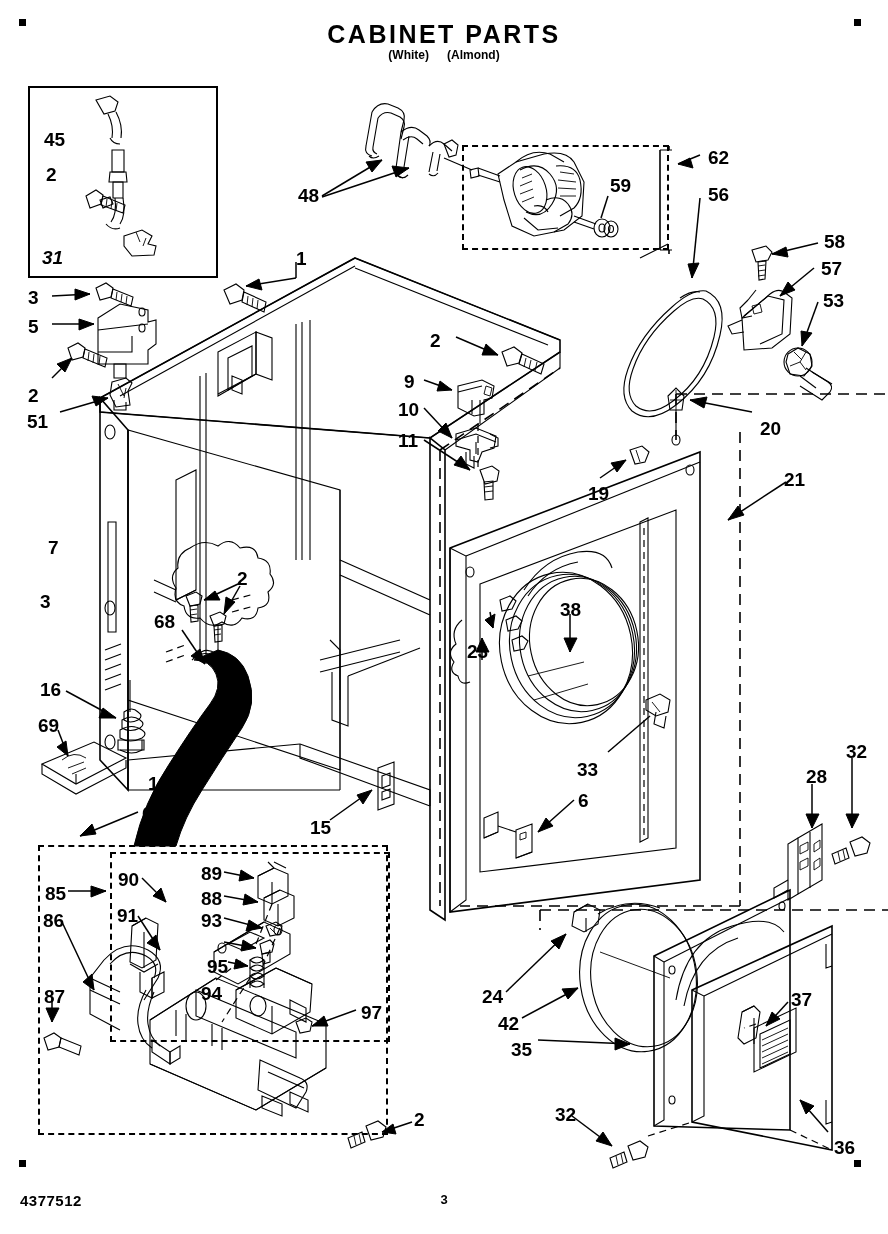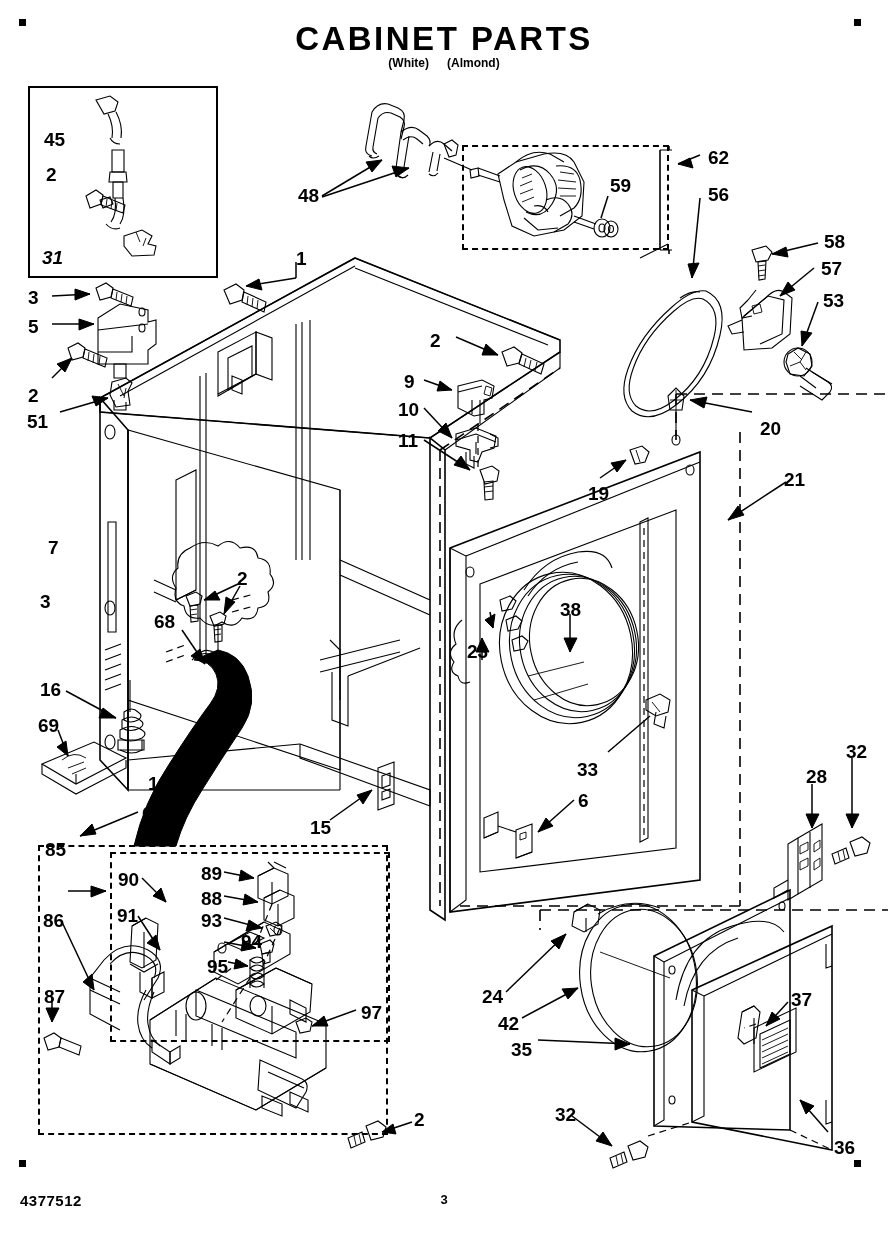--- a/index.html
+++ b/index.html
@@ -16,21 +16,21 @@
     overflow:hidden;
   }
   
   .regmark{position:absolute;width:7px;height:7px;background:#000;}
 
   
   #header{position:absolute;left:0;top:22px;width:888px;text-align:center;}
   #title{
     font-family:"Liberation Sans", sans-serif;
     font-weight:bold;
-    font-size:33px;
+    font-size:25px;
     letter-spacing:2.5px;
     -webkit-text-stroke:0px;
     line-height:1;
   }
   #models{
     font-weight:bold;
     font-size:13.5px;
     letter-spacing:0.2px;
     margin-top:6px;
     line-height:1.15;
@@ -785,28 +785,28 @@
   <div class="cal" style="left:467px;top:642px;">23</div>
   <div class="cal" style="left:40px;top:680px;">16</div>
   <div class="cal" style="left:38px;top:716px;">69</div>
   <div class="cal" style="left:148px;top:774px;">18</div>
   <div class="cal" style="left:142px;top:804px;">67</div>
   <div class="cal" style="left:577px;top:760px;">33</div>
   <div class="cal" style="left:578px;top:791px;">6</div>
   <div class="cal" style="left:310px;top:818px;">15</div>
   <div class="cal" style="left:846px;top:742px;">32</div>
   <div class="cal" style="left:806px;top:767px;">28</div>
-  <div class="cal" style="left:45px;top:840px;text-align:right;">85</div>
+  <div class="cal" style="left:45px;top:884px;text-align:right;">85</div>
   <div class="cal" style="left:43px;top:911px;">86</div>
   <div class="cal" style="left:118px;top:870px;">90</div>
   <div class="cal" style="left:201px;top:864px;">89</div>
   <div class="cal" style="left:201px;top:889px;">88</div>
   <div class="cal" style="left:117px;top:906px;">91</div>
   <div class="cal" style="left:201px;top:911px;">93</div>
-  <div class="cal" style="left:201px;top:932px;margin-left:40px;">94</div>
+  <div class="cal" style="left:201px;top:984px;">94</div>
   <div class="cal" style="left:207px;top:957px;">95</div>
   <div class="cal" style="left:44px;top:987px;">87</div>
   <div class="cal" style="left:361px;top:1003px;">97</div>
   <div class="cal" style="left:482px;top:987px;">24</div>
   <div class="cal" style="left:498px;top:1014px;">42</div>
   <div class="cal" style="left:511px;top:1040px;">35</div>
   <div class="cal" style="left:791px;top:990px;">37</div>
   <div class="cal" style="left:555px;top:1105px;">32</div>
   <div class="cal" style="left:834px;top:1138px;text-align:right;">36</div>
   <div class="cal" style="left:414px;top:1110px;">2</div>

